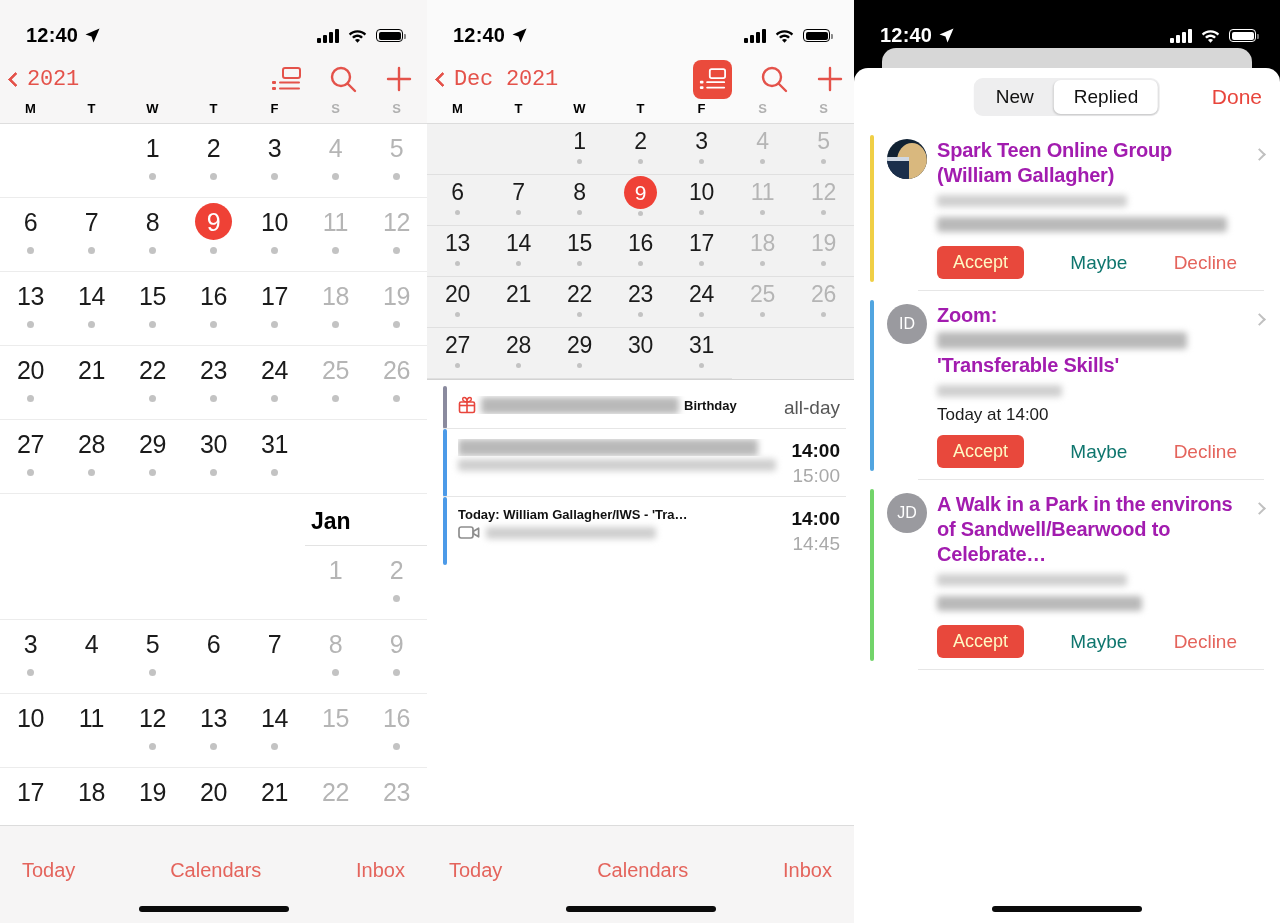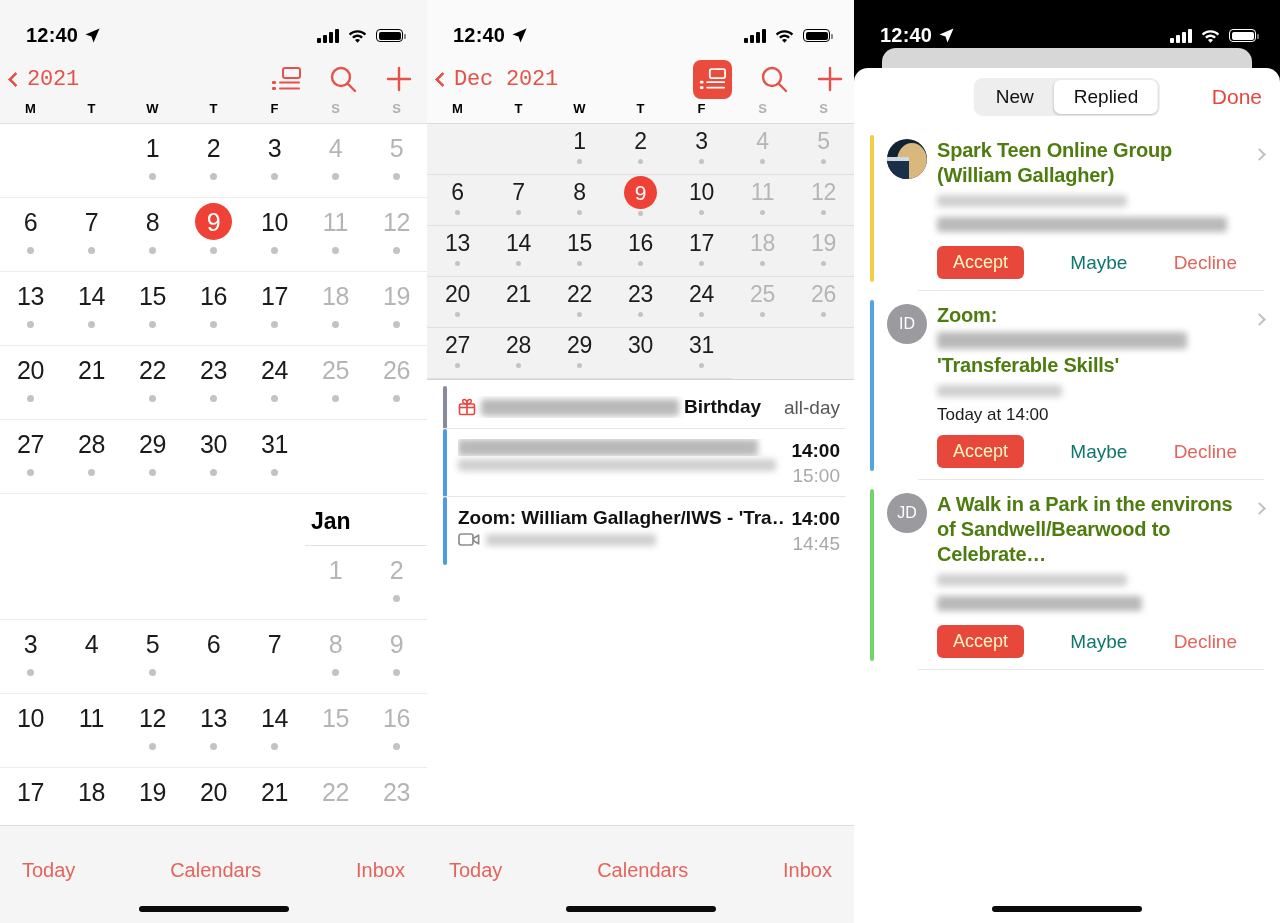--- a/index.html
+++ b/index.html
@@ -115,21 +115,21 @@
   .lastwk-rule::after { right:122px !important; }
 
   
   .events { padding-top:6px; }
   .ev { display:flex; align-items:stretch; padding:0 14px 0 16px; position:relative; }
   .ev::after { content:""; position:absolute; left:16px; right:8px; bottom:0;
                height:1px; background:#e6e6e6; }
   .ev:last-child::after { display:none; }
   .ev-bar { width:4px; border-radius:2px; flex:0 0 4px; }
   .ev-body { flex:1; padding:10px 0 10px 11px; min-width:0; }
-  .ev-line1 { display:flex; align-items:center; gap:5px; font-size:19px;
+  .ev-line1 { display:flex; align-items:center; gap:5px; font-size:13px;
               font-weight:bold; color:#111; white-space:nowrap; overflow:hidden; }
   .ev-line2 { display:flex; align-items:center; gap:6px; margin-top:3px; }
   .ev-times { text-align:right; padding:11px 0 10px 8px; flex:0 0 auto; }
   .ev-times .t1 { font-size:19px; font-weight:bold; color:#111; }
   .ev-times .t2 { font-size:19px; color:#a9a9a9; margin-top:3px; }
   .allday { font-size:19px; color:#575757; }
   .blur { background:#b9b9b9; border-radius:3px; filter:blur(3.2px);
           display:inline-block; height:15px; }
   .blur.tall { height:17px; }
   .blur.sub { background:#cfcfcf; height:12px; }
@@ -156,21 +156,21 @@
            justify-content:center; color:#fff; font-size:16px; overflow:hidden;
            background:#9a9a9f; position:relative; }
   .ib-av.photo { background:#123; }
   .ib-av.photo .hair { position:absolute; right:0; top:4px; width:30px; height:36px;
                        background:#d9b87e; border-radius:50% 50% 40% 40%; }
   .ib-av.photo .shirt { position:absolute; left:0; bottom:0; width:22px; height:20px;
                         background:#1b2f4b; }
   .ib-av.photo .stripe { position:absolute; left:0; top:18px; width:22px; height:4px;
                          background:#cfd8e3; }
   .ib-body { flex:1; padding:12px 0 12px 10px; min-width:0; }
-  .ib-title { font-size:20px; font-weight:bold; color:#4d7c0f; line-height:25px;
+  .ib-title { font-size:20px; font-weight:bold; color:#a21caf; line-height:25px;
               letter-spacing:-.2px; }
   .ib-when { font-size:17px; color:#1b1b1b; margin-top:4px; }
   .ib-actions { display:flex; align-items:center; margin-top:10px; padding-right:14px; }
   .btn-accept { background:#e8483c; color:#fef9c3; font-size:18px; padding:6px 16px;
                 border-radius:6px; }
   .ib-maybe { color:#0f766e; font-size:19px; margin-left:auto; }
   .ib-decline { color:#e4645c; font-size:19px; margin-left:auto; }
   .chev-right { width:9px; height:9px; border-top:2.5px solid #c0c0c0;
                 border-right:2.5px solid #c0c0c0; transform:rotate(45deg);
                 margin:24px 16px 0 4px; flex:0 0 auto; }
@@ -761,21 +761,21 @@
       </div>
       <div class="ev-times">
             <div class="t1">14:00</div>
        <div class="t2">15:00</div>
           </div>
     </div>
         <div class="ev">
       <span class="ev-bar" style="background:#4c9ae8"></span>
       <div class="ev-body">
         <div class="ev-line1">
-              <span>Zoom: William Gallagher/IWS - 'Tra…</span>
+              <span>Today: William Gallagher/IWS - 'Tra…</span>
             </div>
         <div class="ev-line2">
               <svg width="22" height="15" viewBox="0 0 22 15">
                 <rect x="1" y="2" width="14" height="11" rx="2.2" fill="none" stroke="#8d8d8d" stroke-width="1.7"></rect>
                 <path d="M15.5 6.2 20.6 3.2v8.6l-5.1-3z" fill="none" stroke="#8d8d8d" stroke-width="1.7" stroke-linejoin="round"></path>
               </svg>
               <span class="blur sub" style="width:170px"></span>
             </div>
       </div>
       <div class="ev-times">

